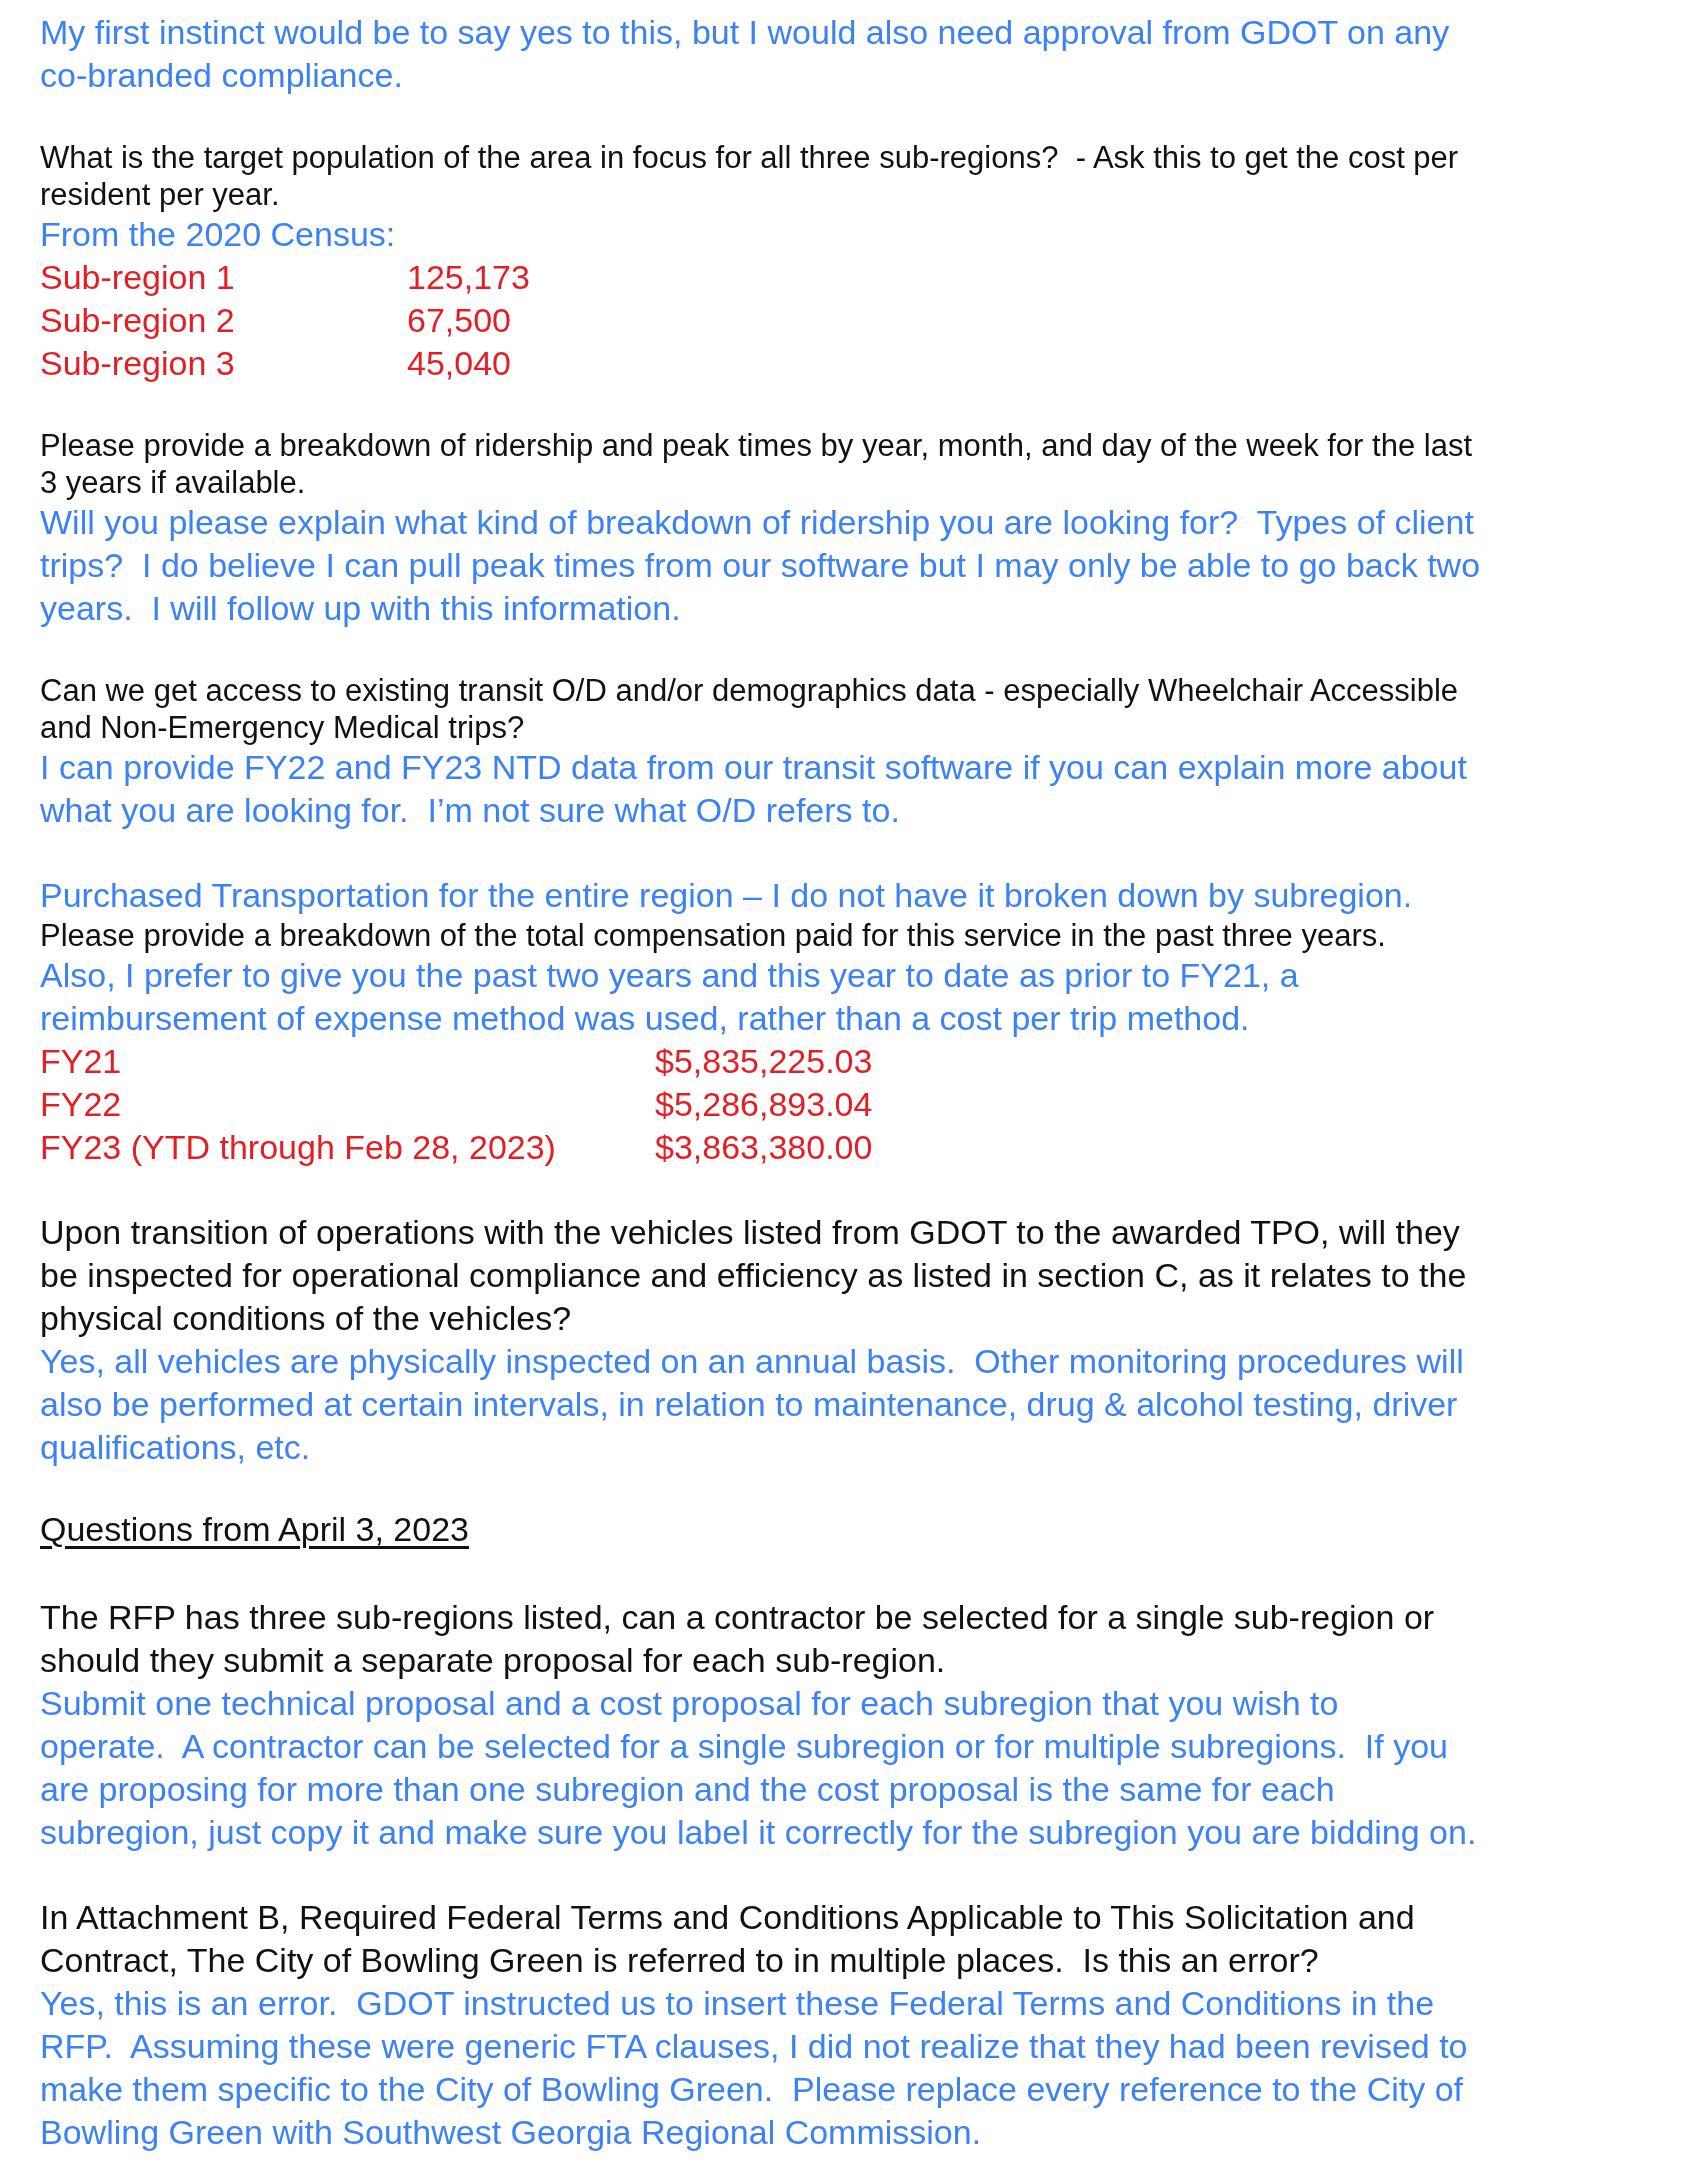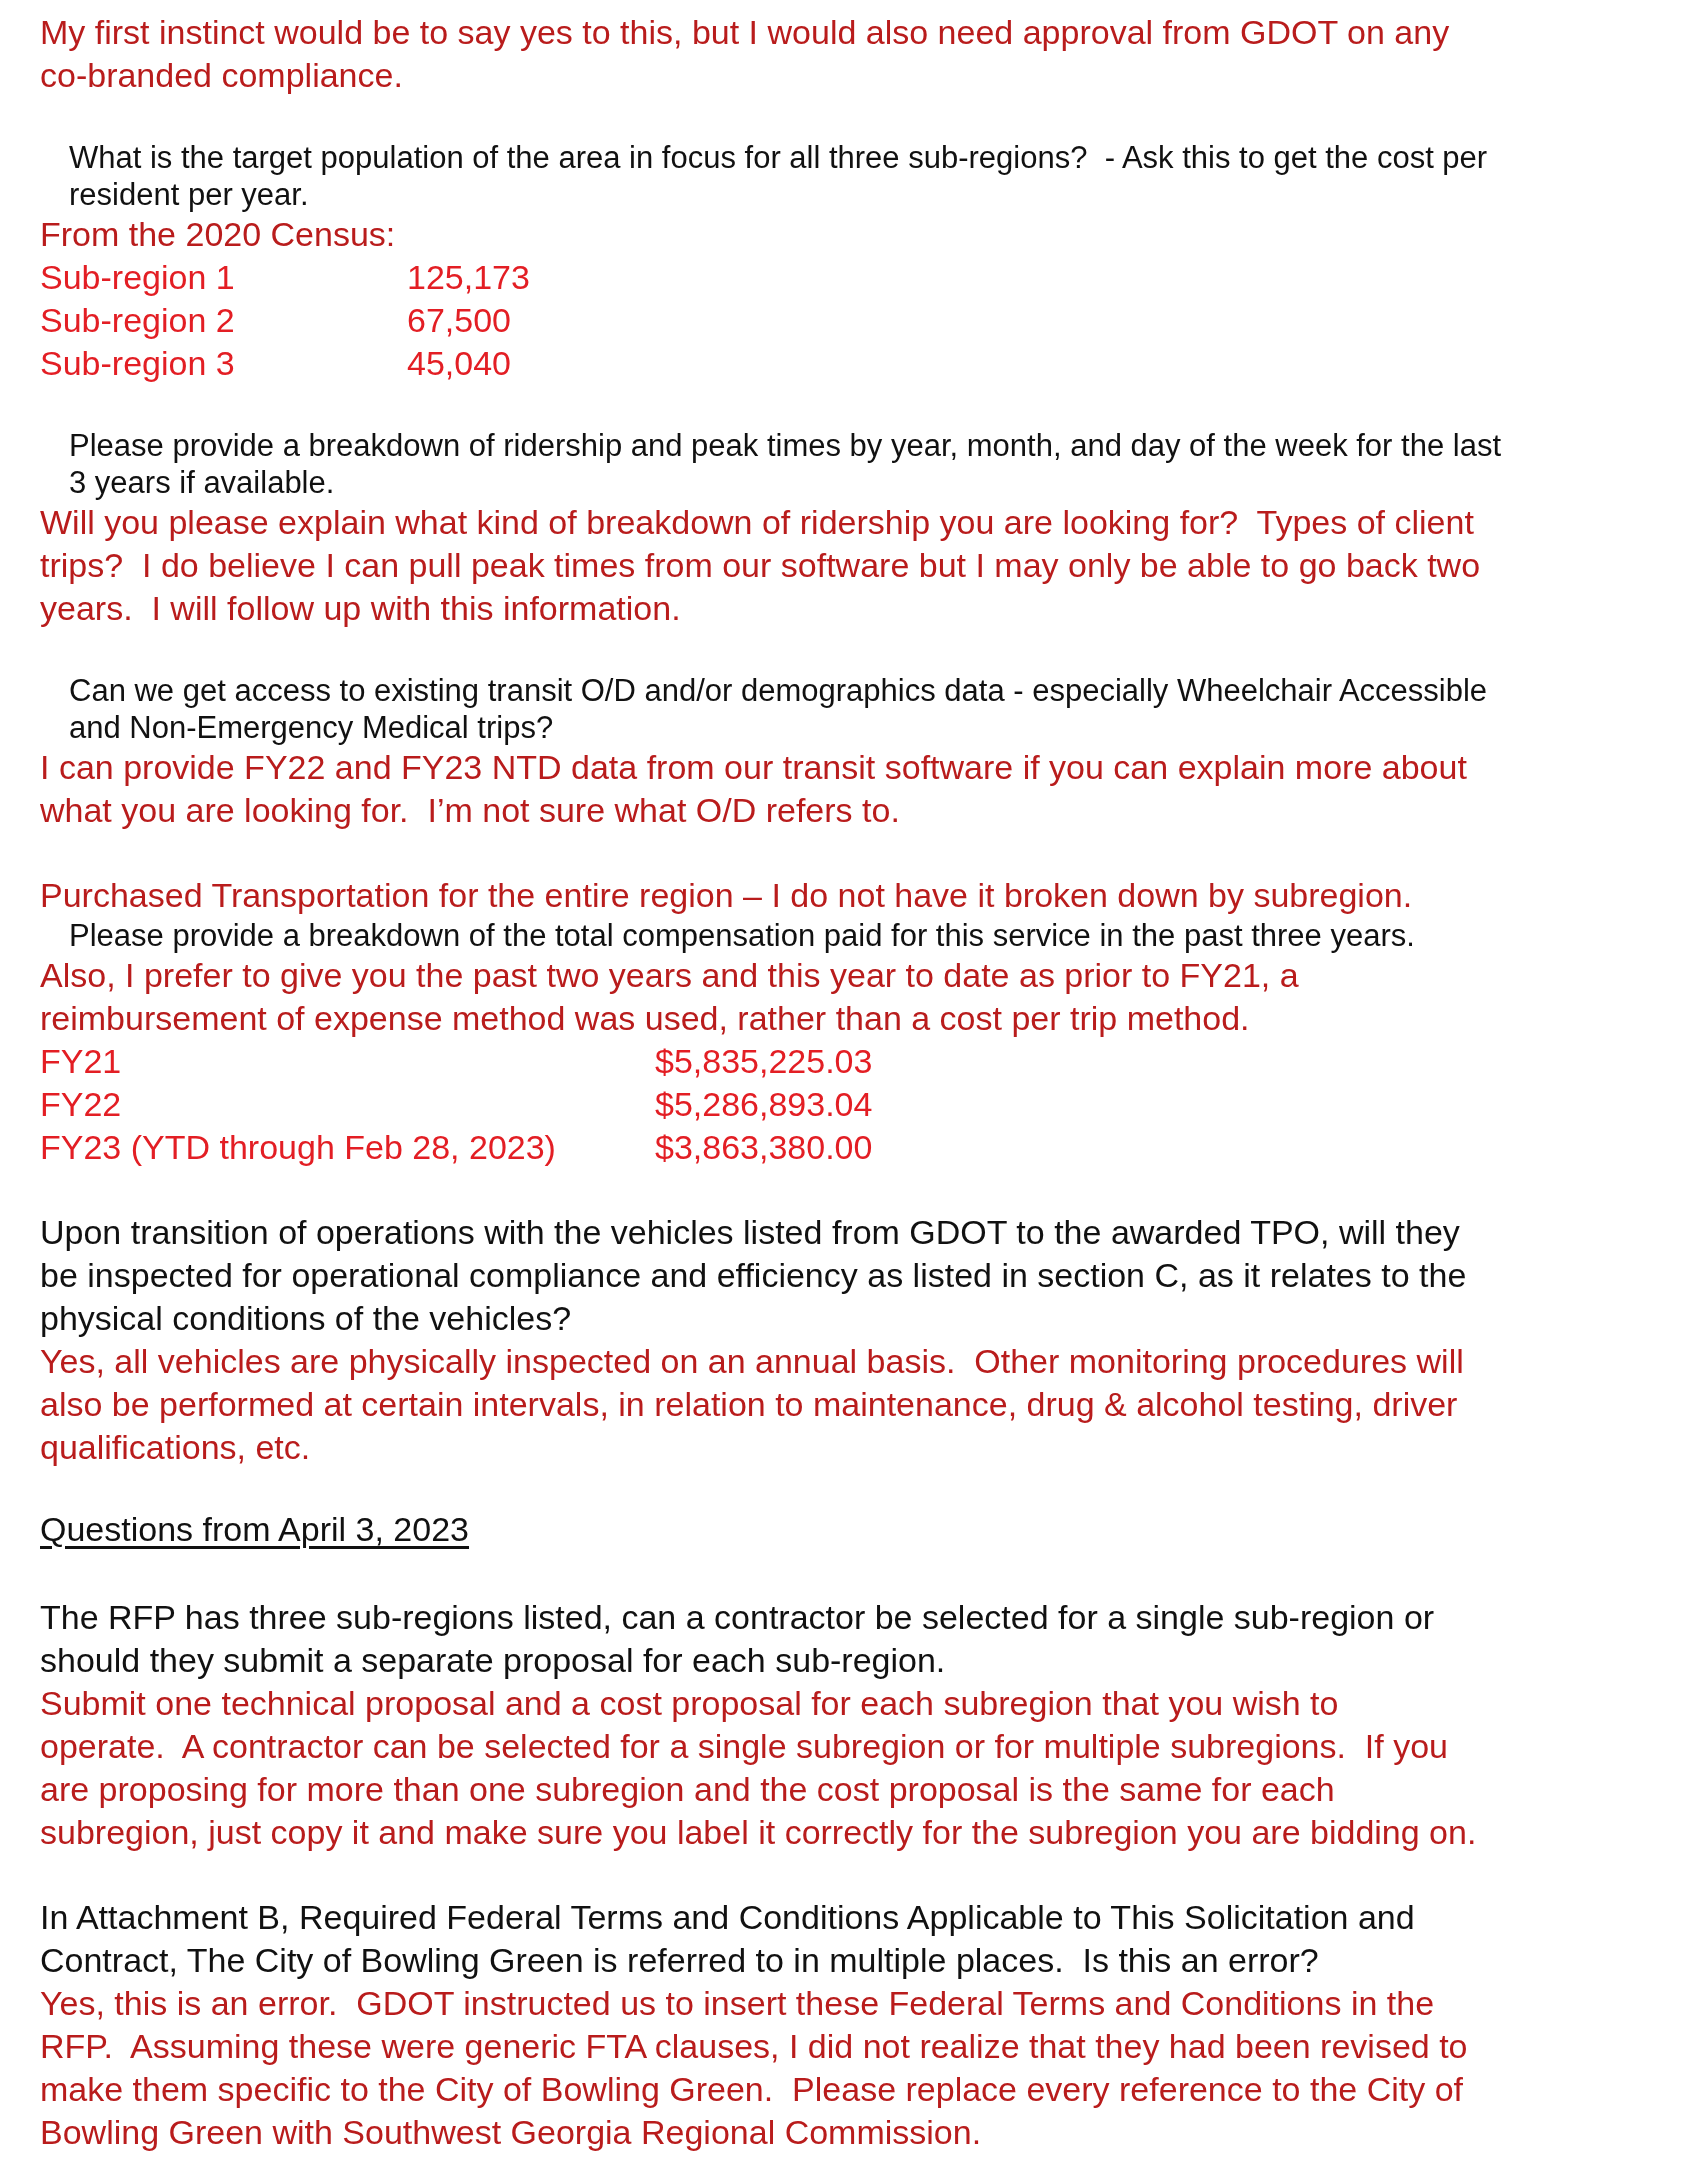--- a/index.html
+++ b/index.html
@@ -2,23 +2,23 @@
 <html style="font-size:14px"><head>
 <meta charset="utf-8">
 <style>
   html, body { margin: 0; padding: 0; background: #ffffff; }
   body {
     width: 1694px; height: 2174px; overflow: hidden; position: relative;
     font-family: "Liberation Sans", sans-serif;
   }
   .page { position: absolute; left: 40px; top: 10.6px; width: 1623px; }
   .line { white-space: pre; display: block; }
-  .q-sm { color: #111111; font-size: 31px; line-height: 37px; margin-left: 29px; }
+  .q-sm { color: #111111; font-size: 31px; line-height: 37px; }
   .q { color: #111111; font-size: 34px; line-height: 43px; }
-  .a { color: #b91c1c; font-size: 34px; line-height: 43px; }
+  .a { color: #3b82f6; font-size: 34px; line-height: 43px; }
   .gap-lg { height: 42px; }
   .gap-md { height: 39px; }
   .row { display: flex; font-size: 34px; line-height: 43px; color: #e31e24; white-space: pre; }
   .row .lbl-pop { width: 367px; }
   .row .lbl-fy { width: 615px; }
   .heading { color: #111111; font-size: 34px; line-height: 42px; text-decoration: underline; text-decoration-thickness: 2.6px; text-underline-offset: 5.3px; }
 </style>
 </head>
 <body>
 

